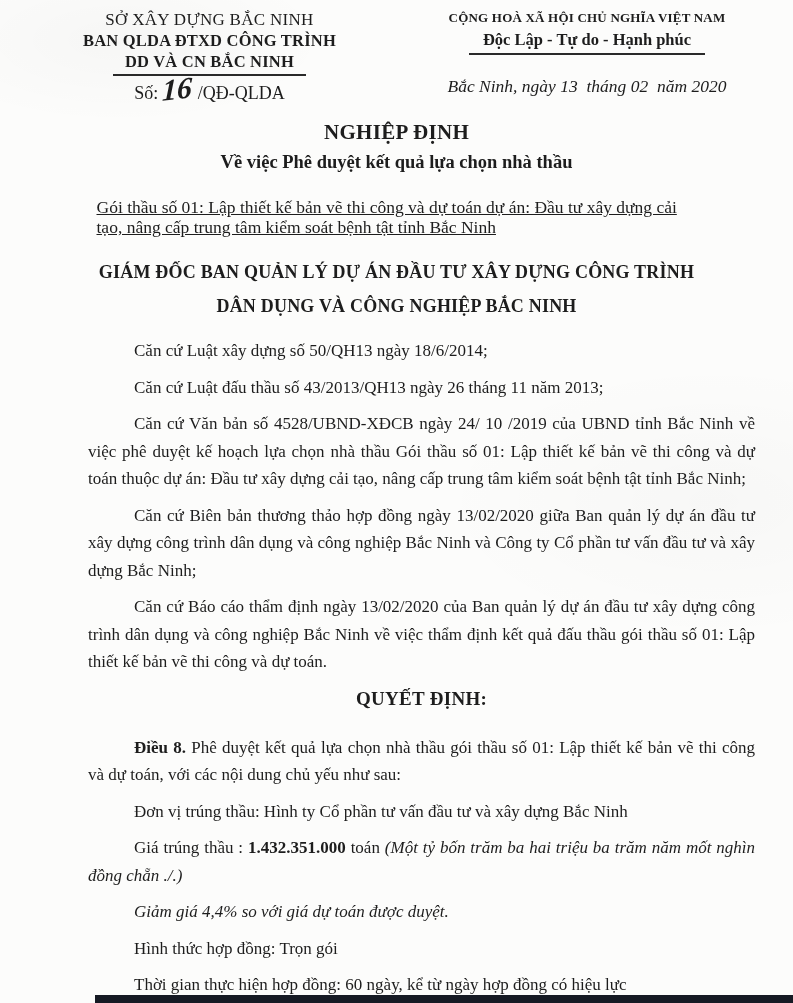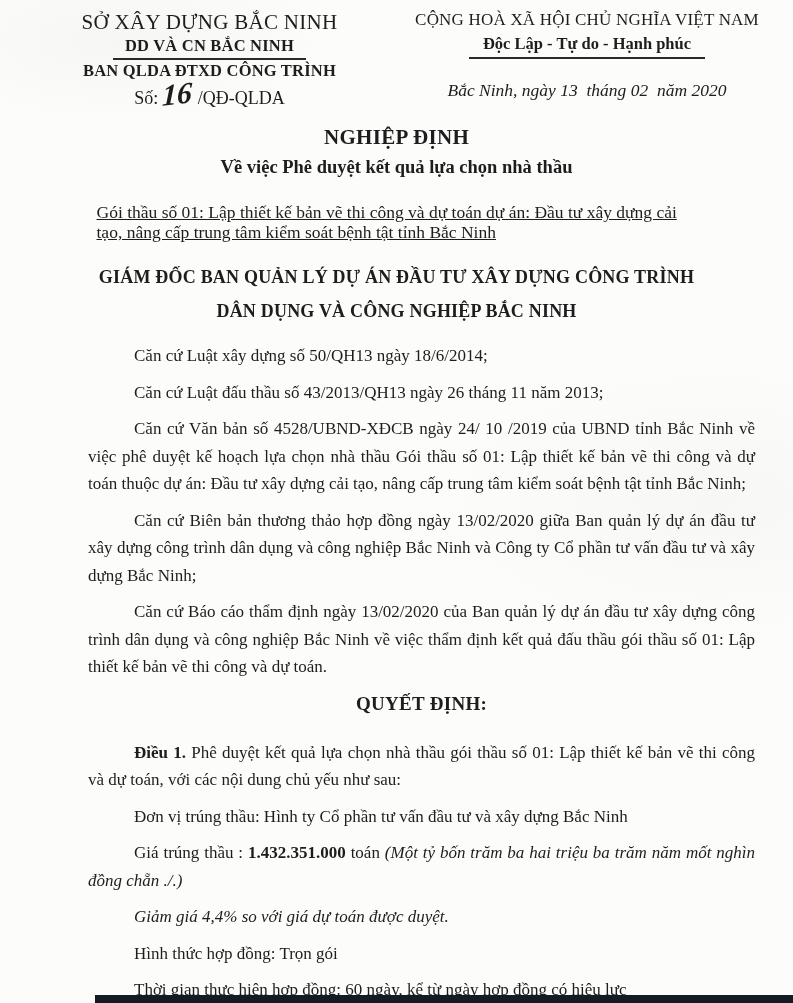--- a/index.html
+++ b/index.html
@@ -21,34 +21,34 @@
     overflow: hidden;
   }
   
   .doc-header {
     display: flex;
     justify-content: space-between;
     padding: 10px 26px 0 62px;
   }
   .header-left { width: 295px; text-align: center; }
   .header-right { width: 360px; text-align: center; }
-  .org-parent { font-size: 21px; letter-spacing: 0.3px; }
+  .org-parent { font-size: 17px; letter-spacing: 0.3px; }
   .org-line { font-size: 16.5px; font-weight: 700; letter-spacing: 0.2px; line-height: 21px; }
   .org-underlined { display: inline-block; border-bottom: 2px solid #2a2a2a; padding: 0 12px 2px 12px; }
   .doc-number { margin-top: 7px; font-size: 18px; white-space: nowrap; }
   .hand-number {
     display: inline-block;
     font-size: 30px;
     font-weight: 700;
     font-style: italic;
     transform: rotate(-6deg) skewX(-8deg);
     margin: -10px 1px -10px 4px;
     line-height: 20px;
   }
-  .motto-1 { font-size: 17px; font-weight: 400; letter-spacing: 0.2px; }
+  .motto-1 { font-size: 13px; font-weight: 700; letter-spacing: 0.2px; }
   .motto-2-wrap { margin-top: 4px; }
   .motto-2 { display: inline-block; font-size: 16.5px; font-weight: 700; border-bottom: 2px solid #2a2a2a; padding: 0 14px 3px 14px; }
   .dateline { margin-top: 21px; font-size: 17.5px; font-style: italic; white-space: pre; }
   
   .doc-title { margin: 16px 0 0; text-align: center; font-size: 21px; font-weight: 700; letter-spacing: 0.3px; }
   .doc-subtitle { margin: 7px 0 12px; text-align: center; font-size: 18.5px; font-weight: 700; }
   .package-intro {
     margin: 24px auto 0;
     width: 600px;
     font-size: 17.5px;
@@ -93,22 +93,22 @@
   }
 </style>
 </head>
 <body>
 
 <div class="page">
 
   <header class="doc-header">
     <div class="header-left">
       <div class="org-parent">SỞ XÂY DỰNG BẮC NINH</div>
+      <div class="org-line">BAN QLDA ĐTXD CÔNG TRÌNH</div>
       <div class="org-line"><span class="org-underlined">DD VÀ CN BẮC NINH</span></div>
-      <div class="org-line">BAN QLDA ĐTXD CÔNG TRÌNH</div>
       <div class="doc-number"><span>Số:</span><span class="hand-number">16</span> <span>/QĐ-QLDA</span></div>
     </div>
     <div class="header-right">
       <div class="motto-1">CỘNG HOÀ XÃ HỘI CHỦ NGHĨA VIỆT NAM</div>
       <div class="motto-2-wrap"><span class="motto-2">Độc Lập - Tự do - Hạnh phúc</span></div>
       <div class="dateline">Bắc Ninh, ngày 13  tháng 02  năm 2020</div>
     </div>
   </header>
 
   <h1 class="doc-title">NGHIỆP ĐỊNH</h1>
@@ -120,21 +120,21 @@
 
   <div class="doc-body">
     <p>Căn cứ Luật xây dựng số 50/QH13 ngày 18/6/2014;</p>
     <p>Căn cứ Luật đấu thầu số 43/2013/QH13 ngày 26 tháng 11 năm 2013;</p>
     <p>Căn cứ Văn bản số 4528/UBND-XĐCB ngày  24/ 10 /2019 của UBND tỉnh Bắc Ninh về việc phê duyệt kế hoạch lựa chọn nhà thầu Gói thầu số 01: Lập thiết kế bản vẽ thi công và dự toán thuộc dự án: Đầu tư xây dựng cải tạo, nâng cấp trung tâm kiểm soát bệnh tật tỉnh Bắc Ninh;</p>
     <p>Căn cứ Biên bản thương thảo hợp đồng ngày 13/02/2020 giữa Ban quản lý dự án đầu tư xây dựng công trình dân dụng và công nghiệp Bắc Ninh và Công ty Cổ phần tư vấn đầu tư và xây dựng Bắc Ninh;</p>
     <p>Căn cứ Báo cáo thẩm định ngày 13/02/2020 của Ban quản lý dự án đầu tư xây dựng công trình dân dụng và công nghiệp Bắc Ninh về việc thẩm định kết quả đấu thầu gói thầu số 01: Lập thiết kế bản vẽ thi công và dự toán.</p>
 
     <h3 class="decree-heading">QUYẾT ĐỊNH:</h3>
 
-    <p><span class="b">Điều 1.</span><span> Phê duyệt kết quả lựa chọn nhà thầu gói thầu số 01: Lập thiết kế bản vẽ thi công và dự toán, với các nội dung chủ yếu như sau:</span></p>
+    <p><span class="b">Điều 8.</span><span> Phê duyệt kết quả lựa chọn nhà thầu gói thầu số 01: Lập thiết kế bản vẽ thi công và dự toán, với các nội dung chủ yếu như sau:</span></p>
 
     <p>Đơn vị trúng thầu: Hình ty Cổ phần tư vấn đầu tư và xây dựng Bắc Ninh</p>
 
     <p><span>Giá trúng thầu : </span><span class="b">1.432.351.000</span><span> toán </span><span class="i">(Một tỷ bốn trăm ba hai triệu ba trăm năm mốt nghìn đồng chẵn ./.)</span></p>
 
     <p class="i-line">Giảm giá 4,4% so với giá dự toán được duyệt.</p>
 
     <p>Hình thức hợp đồng: Trọn gói</p>
 
     <p>Thời gian thực hiện hợp đồng: 60 ngày, kể từ ngày hợp đồng có hiệu lực</p>

